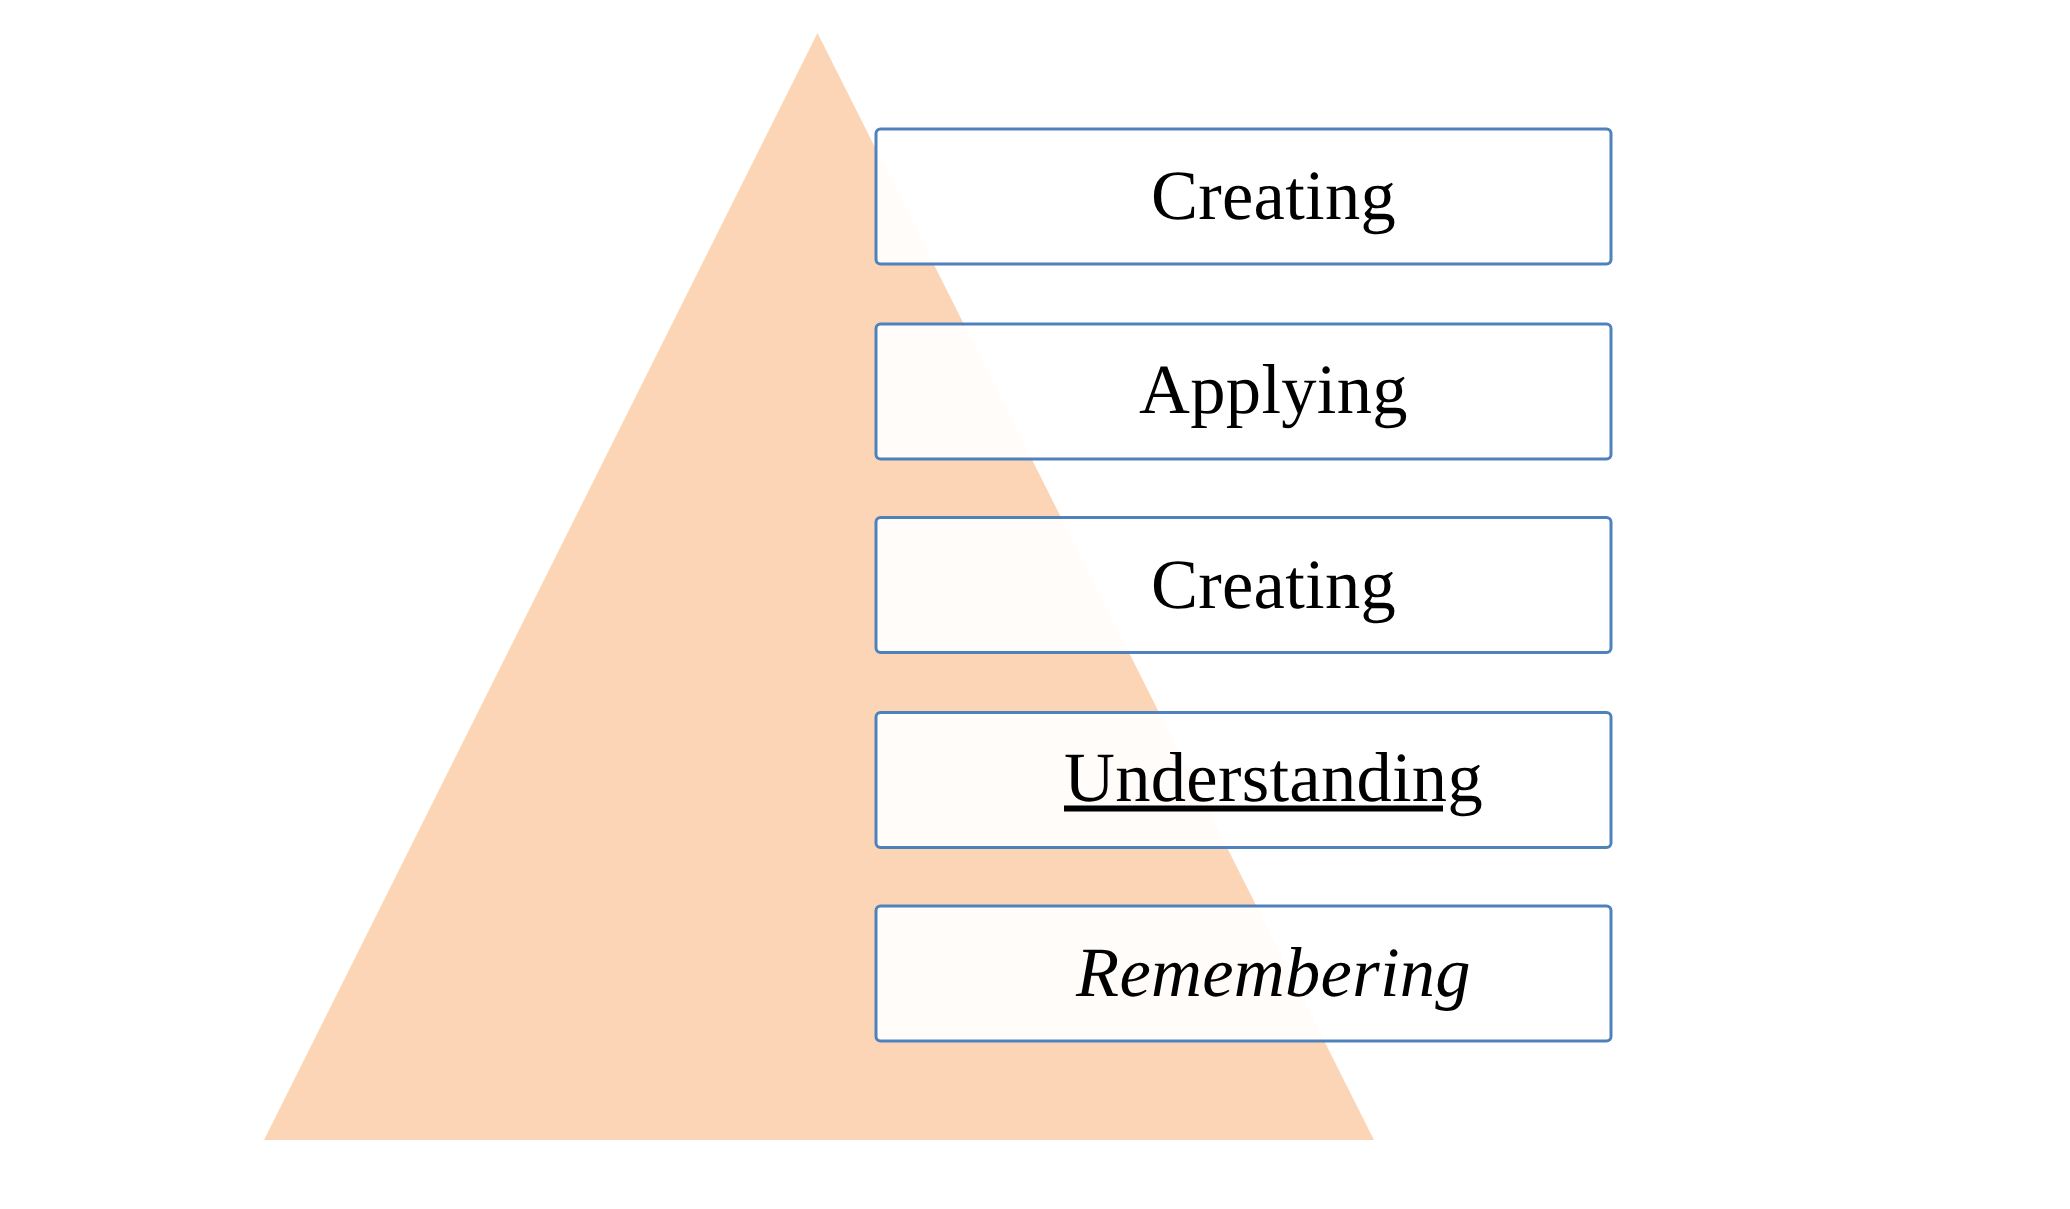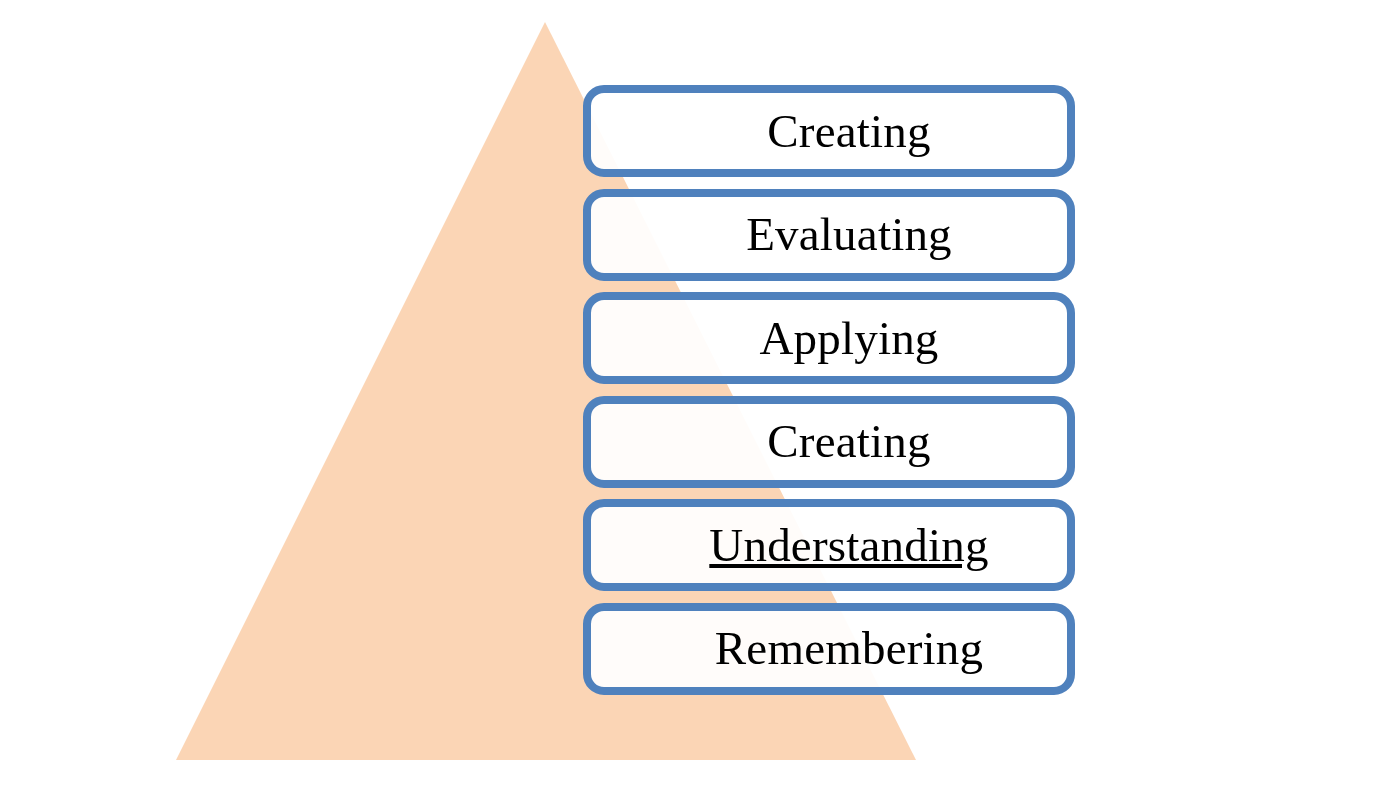--- a/index.html
+++ b/index.html
@@ -32,22 +32,22 @@
     width: 492px;
     height: 610px;
     display: flex;
     flex-direction: column;
     justify-content: space-between;
   }
   .level-box {
     box-sizing: border-box;
     width: 492px;
     height: 92px;
-    border: 8px solid #15803d;
-    border-radius: 21px;
+    border: 2px solid #15803d;
+    border-radius: 4px;
     background: rgba(255, 255, 255, 0.93);
     display: flex;
     align-items: center;
     justify-content: center;
     padding-left: 40px;
   }
   .level-label {
     font-family: "Liberation Serif", "DejaVu Serif", serif;
     font-size: 47px;
     line-height: 1;
@@ -64,34 +64,31 @@
   <svg id="pyramid-shape" viewBox="0 0 1380 806" xmlns="http://www.w3.org/2000/svg">
     <polygon points="545,22 916,760 176,760" fill="#fbd5b5"></polygon>
   </svg>
 
   <div id="level-stack">
 
     <div class="level-box" style="border-color: rgb(79, 129, 189);">
       <span class="level-label" style="color: rgb(0, 0, 0);">Creating</span>
     </div>
 
-    <div class="level-box" style="border-color: rgb(79, 129, 189);">
-      <span class="level-label" style="color: rgb(0, 0, 0);">Evaluating</span>
-    </div>
 
     <div class="level-box" style="border-color: rgb(79, 129, 189);">
       <span class="level-label" style="color: rgb(0, 0, 0);">Applying</span>
     </div>
 
     <div class="level-box" style="border-color: rgb(79, 129, 189);">
       <span class="level-label" style="color: rgb(0, 0, 0);">Creating</span>
     </div>
 
     <div class="level-box" style="border-color: rgb(79, 129, 189); text-decoration: underline;">
       <span class="level-label" style="color: rgb(0, 0, 0);">Understanding</span>
     </div>
 
     <div class="level-box" style="border-color: rgb(79, 129, 189);">
-      <span class="level-label" style="color: rgb(0, 0, 0);">Remembering</span>
+      <span class="level-label" style="color: rgb(0, 0, 0); font-style: italic;">Remembering</span>
     </div>
 
   </div>
 </div>
 
 </body></html>

